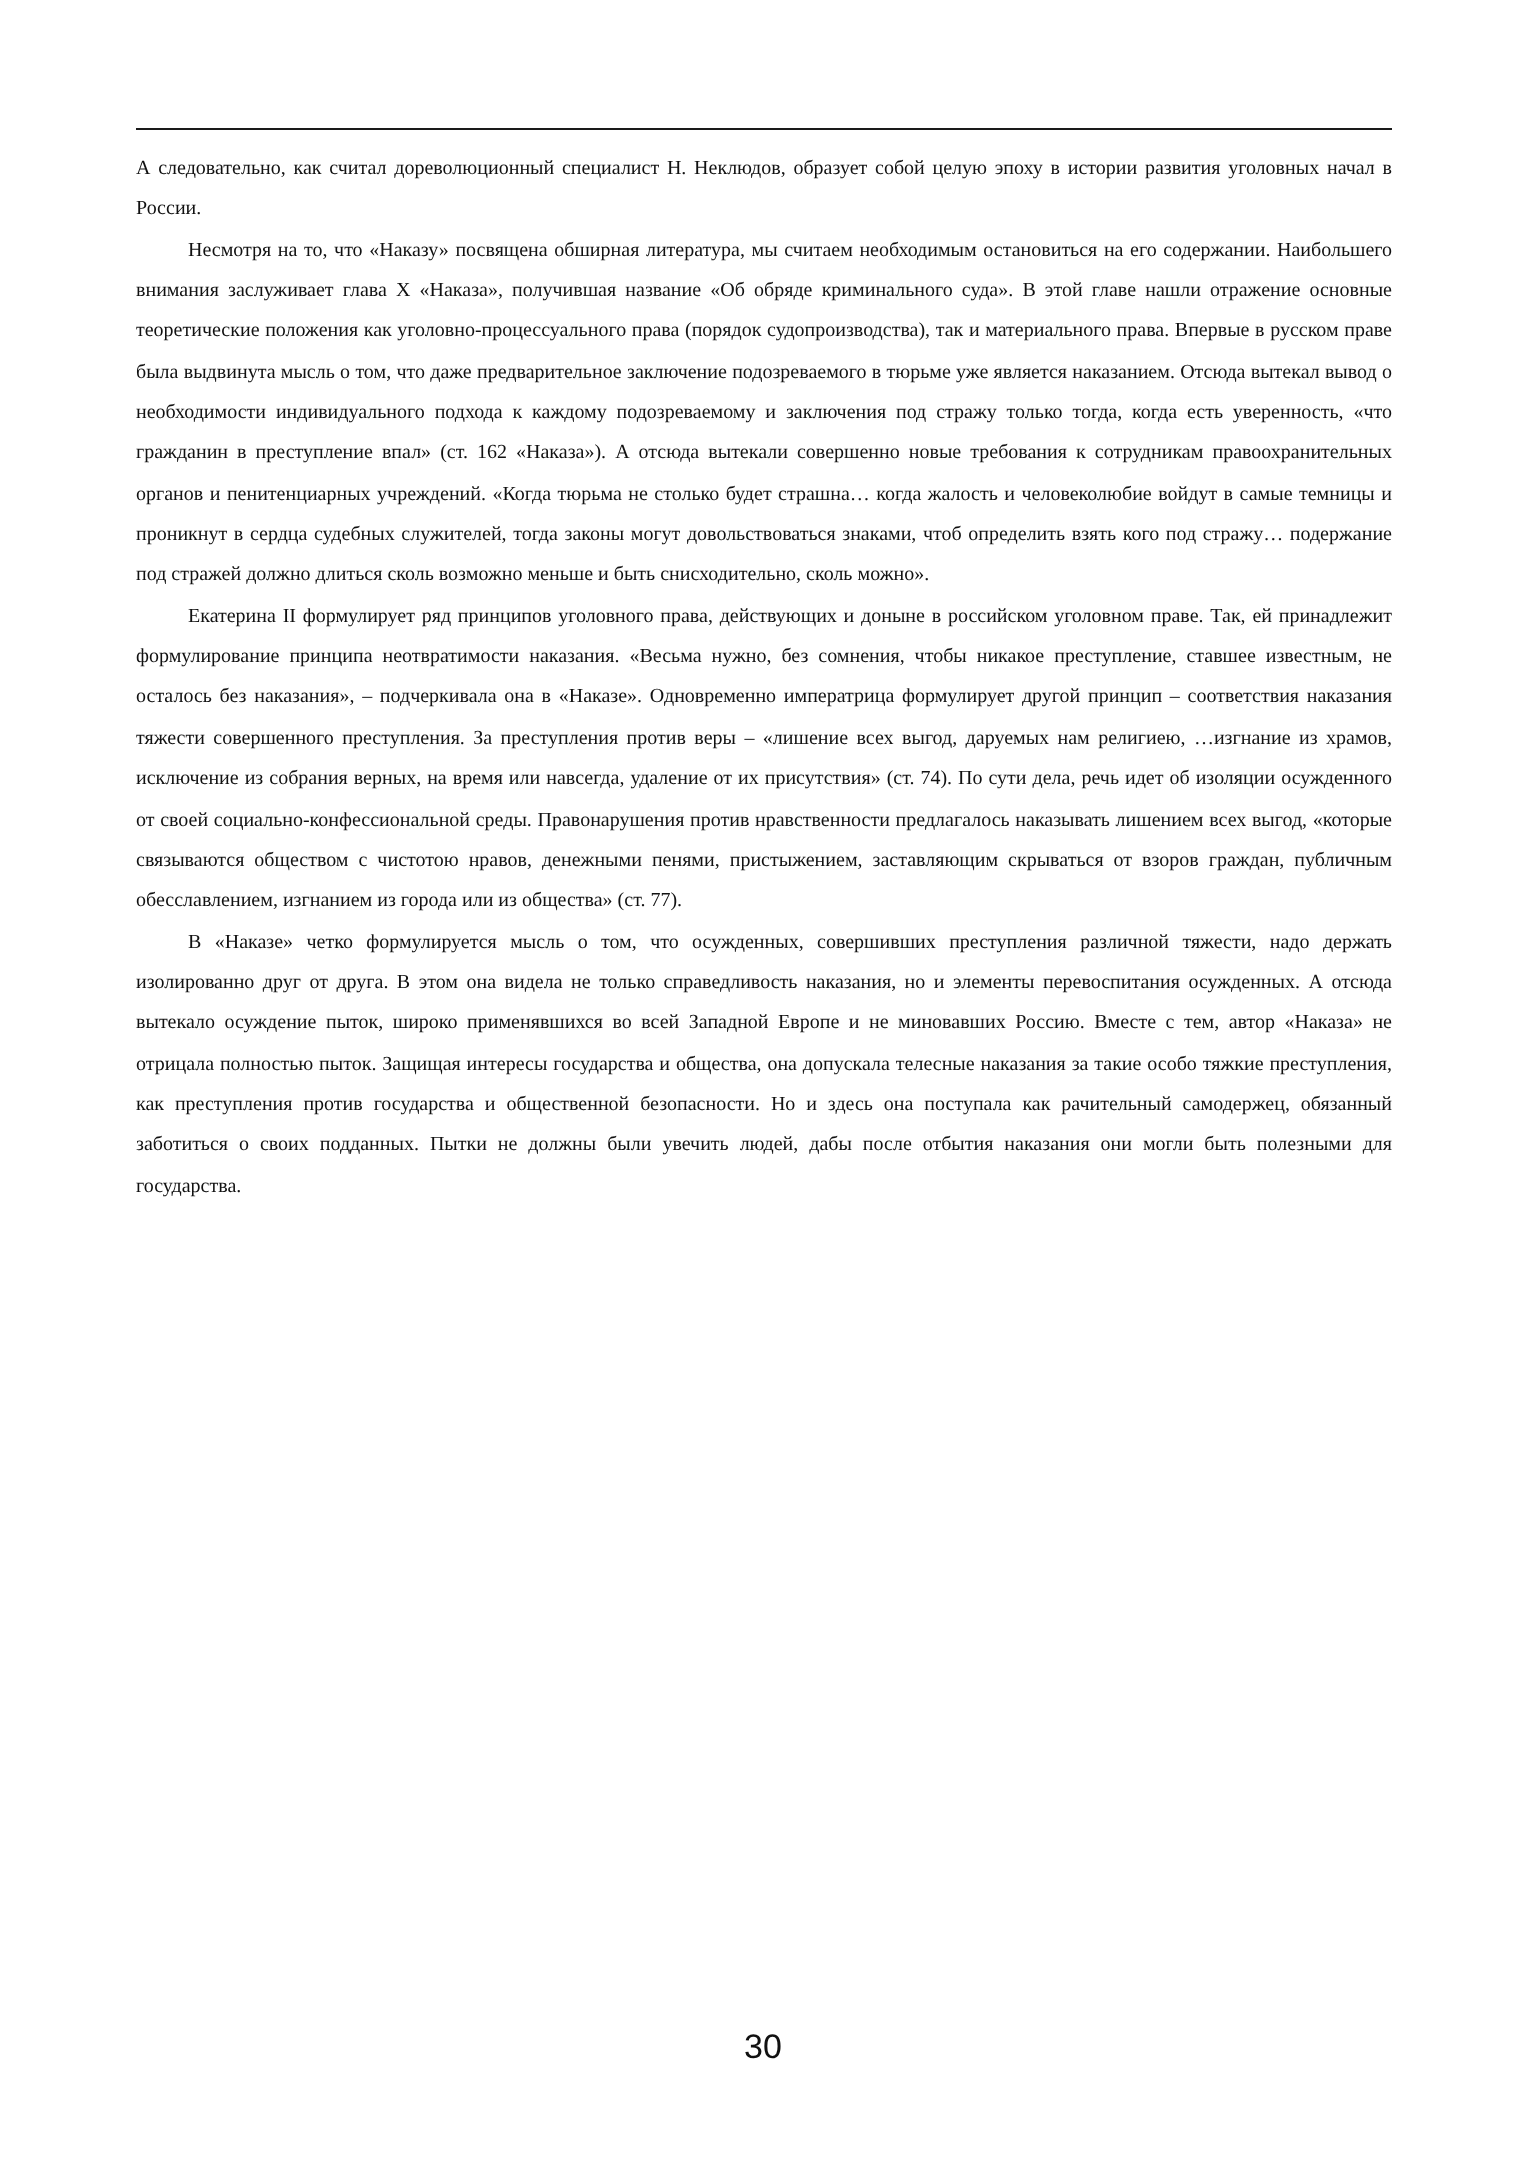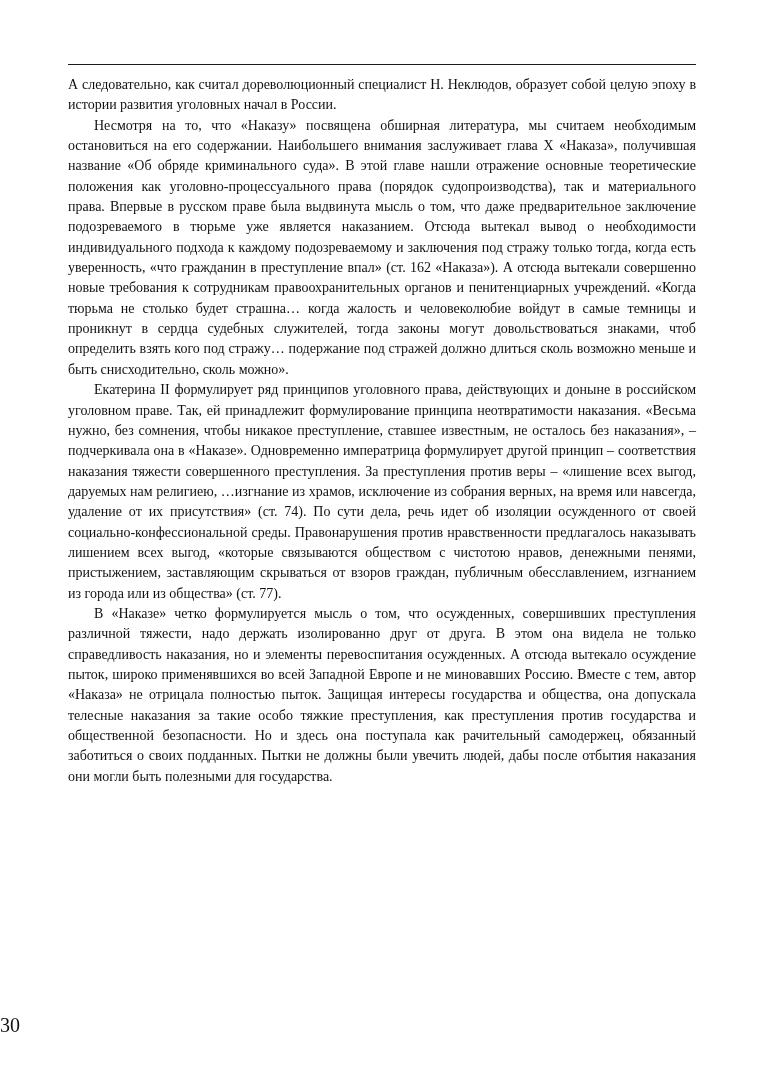--- a/index.html
+++ b/index.html
@@ -32,37 +32,38 @@
     background: #1a1a1a;
   }
   .content {
     position: absolute;
     left: 68px;
     top: 75px;
     width: 628px;
   }
   p.para {
     margin: 0;
-    font-size: 14px;
+    font-size: 10px;
     line-height: 20.35px;
     text-align: justify;
     text-justify: inter-word;
     text-indent: 26px;
     hyphens: manual;
   }
   p.para.noindent {
     text-indent: 0;
   }
   .pagenum {
     position: absolute;
     left: 0;
     top: 1014px;
     width: 763px;
-    font-size: 20px;
-    font-family: Liberation Serif, serif;
+    text-align: center;
+    font-size: 17px;
+    font-family: Liberation Sans, sans-serif;
     color: #111111;
   }
 </style>
 </head>
 <body>
 
 <div class="page">
   <div class="top-rule"></div>
   <div class="content">
     <p class="para noindent">А следовательно, как считал дореволюционный специалист Н. Неклюдов, образует собой целую эпоху в истории развития уголовных начал в России.</p>

